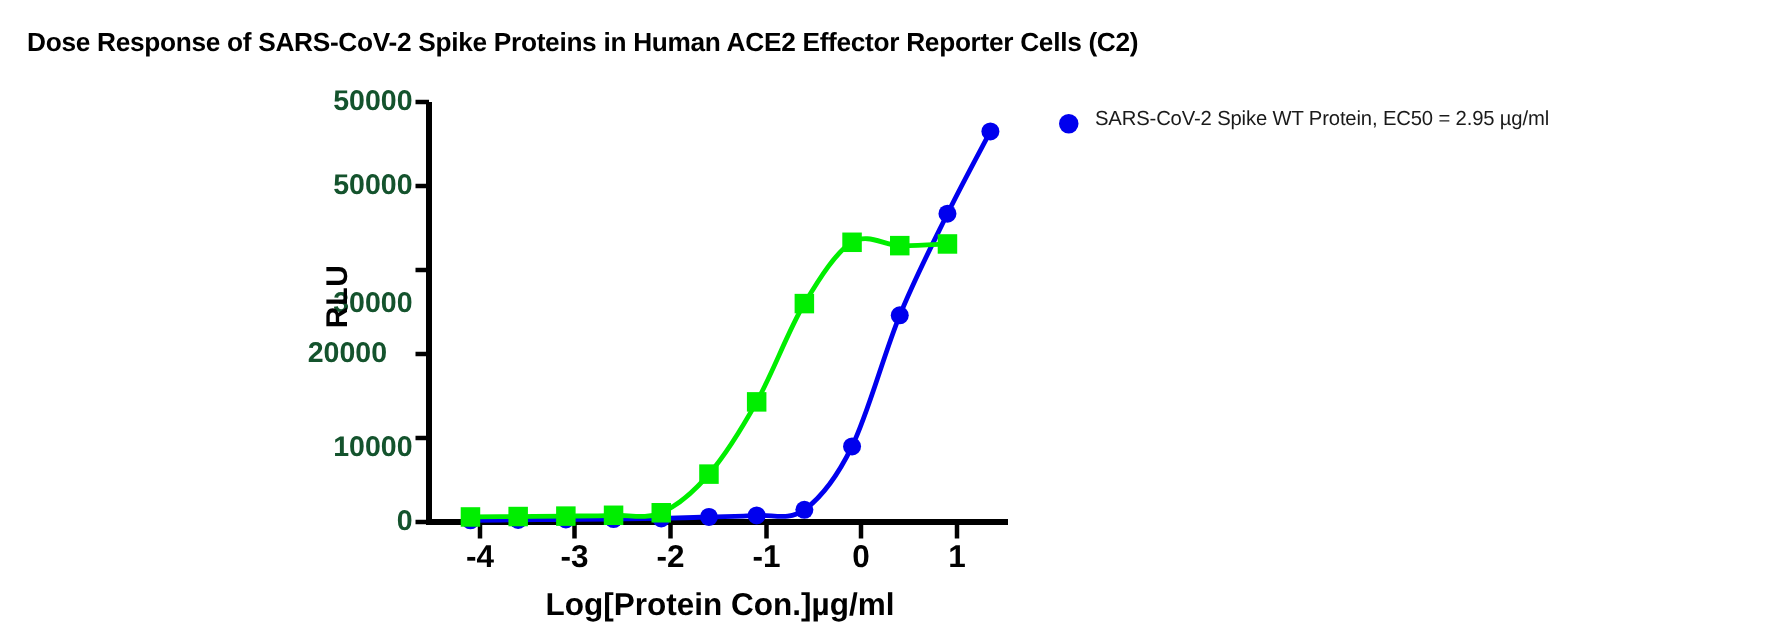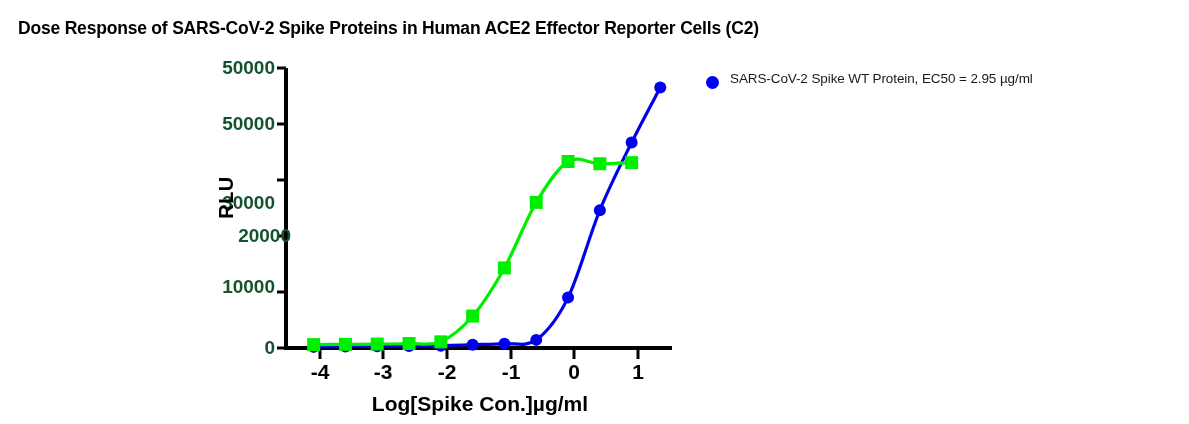--- a/index.html
+++ b/index.html
@@ -181,35 +181,35 @@
             <rect x="497.94" y="261.42" width="13" height="13" fill="#00ee00"></rect>
             <rect x="529.74" y="195.90" width="13" height="13" fill="#00ee00"></rect>
             <rect x="561.54" y="155.02" width="13" height="13" fill="#00ee00"></rect>
             <rect x="593.34" y="157.26" width="13" height="13" fill="#00ee00"></rect>
             <rect x="625.14" y="156.14" width="13" height="13" fill="#00ee00"></rect>
           </g>
         </g>
     </svg>
 
     <div class="ytick-label" style="left:185px; top:337px;">0</div>
-    <div class="ytick-label" style="left:185px; top:276px;">10000</div>
-    <div class="ytick-label" style="left:201px; top:225px;">20000</div>
+    <div class="ytick-label" style="left:185px; top:288px;">10000</div>
+    <div class="ytick-label" style="left:168px; top:225px;">20000</div>
     <div class="ytick-label" style="left:185px; top:169px;margin-top:23px;">30000</div>
     <div class="ytick-label" style="left:185px; top:113px;">50000</div>
     <div class="ytick-label" style="left:185px; top:57px;">50000</div>
 
     <div class="xtick-label" style="left:300px; top:360px;">-4</div>
     <div class="xtick-label" style="left:363px; top:360px;">-3</div>
     <div class="xtick-label" style="left:427px; top:360px;">-2</div>
     <div class="xtick-label" style="left:491px; top:360px;">-1</div>
     <div class="xtick-label" style="left:554px; top:360px;">0</div>
     <div class="xtick-label" style="left:618px; top:360px;">1</div>
 
     <div id="y-axis-title">RLU</div>
-    <div id="x-axis-title">Log[Spike Con.]µg/ml</div>
+    <div id="x-axis-title">Log[Protein Con.]µg/ml</div>
 
   </div>
 
   <div id="legend">
     <div class="legend-row first">
       <span class="legend-marker-box">
         <span class="marker-circle"></span>
       </span>
       <span class="legend-text">SARS-CoV-2 Spike WT Protein, EC50 =  2.95 µg/ml</span>
     </div>

